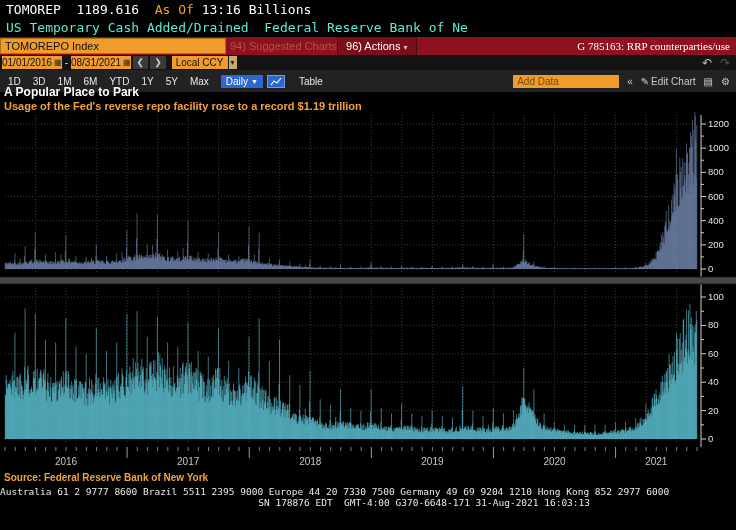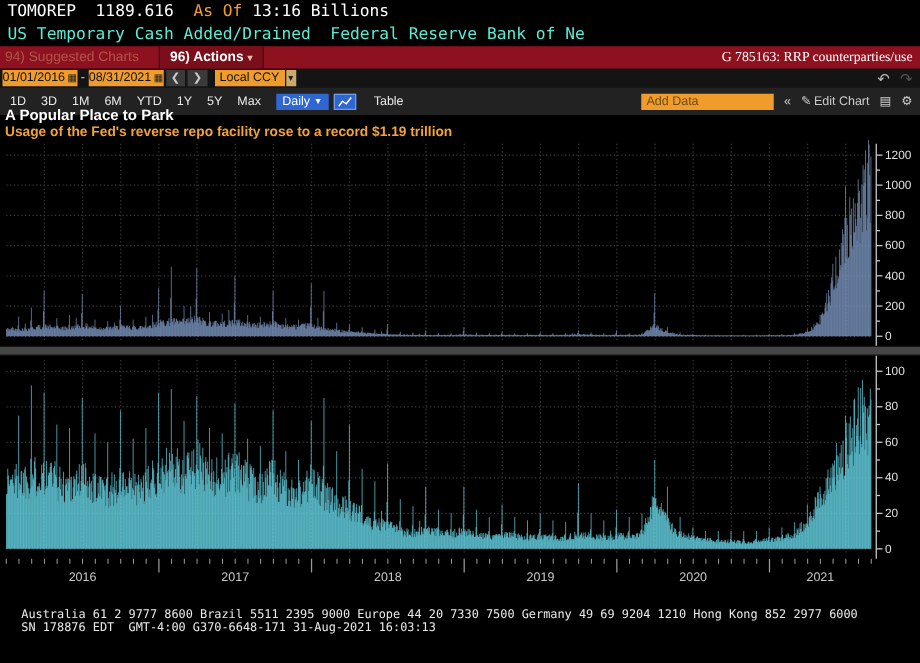--- a/index.html
+++ b/index.html
@@ -10,21 +10,21 @@
   .hline1{position:absolute;top:2px;left:6px;font-size:13px;color:#fff;white-space:pre;}
   .hline1 .orange{color:#f79a2d;}
   .hline2{position:absolute;top:20px;left:6px;font-size:13px;color:#5eead4;white-space:pre;}
   
   .secbar{position:absolute;top:37px;left:0;width:736px;height:18px;background:#8e1120;
           display:flex;align-items:center;}
   .secfield{width:226px;height:16px;background:#ef9c2c;border:1px solid #b06e14;color:#111;
             font-size:11px;line-height:15px;padding:0 4px;box-sizing:border-box;}
   .suggested{color:#b0564a;font-size:11px;margin-left:4px;}
   .actionsbox{background:#7a0e1a;border-left:1px solid #4c0810;border-right:1px solid #4c0810;
-              color:#fff;font-size:11px;height:18px;line-height:18px;padding:0 8px;margin-left:16px;font-weight:bold;}
+              color:#fff;font-size:11px;height:18px;line-height:18px;padding:0 8px;margin-left:0;}
   .actionsbox .car{font-size:8px;color:#e8b7a9;}
   .secright{margin-left:auto;color:#fff;font-size:11px;padding-right:6px;font-family:Liberation Serif, serif;}
   
   .trow{position:absolute;left:0;width:736px;display:flex;align-items:center;box-sizing:border-box;}
   .trow.dates{top:55px;height:15px;background:#141414;padding-left:2px;}
   .trow.tabs{top:70px;height:22px;background:#222;padding-left:2px;}
   .datebox{background:#ef9c2c;color:#111;font-size:10px;height:13px;line-height:13px;
            padding:0 0;display:flex;align-items:center;gap:2px;}
   .datebox .cal{font-size:8px;color:#222;}
   .dash{color:#ddd;font-size:10px;margin:0 3px;}
@@ -47,33 +47,34 @@
            width:98px;padding:0 4px;margin-left:auto;}
   .rtool{color:#ccc;font-size:10px;margin-left:8px;line-height:15px;white-space:nowrap;}
   .rtool .pencil{font-size:10px;margin-right:2px;}
   
   .chartwrap{position:absolute;top:85px;left:0;width:736px;height:400px;}
   .ctitle{position:absolute;top:0;left:4px;font-size:12px;font-weight:bold;color:#fff;}
   .csub{position:absolute;top:15px;left:4px;font-size:11px;font-weight:bold;color:#f2a23b;}
   .csource{position:absolute;top:387px;left:4px;font-size:10px;font-weight:bold;color:#f2a23b;}
   #chart-svg{position:absolute;top:0;left:0;}
   
-  .footer{position:absolute;top:487px;left:17px;width:596px;color:#e9e9e9;font-size:9.5px;}
+  .footer{position:absolute;top:487px;left:0;width:596px;color:#e9e9e9;font-size:9.5px;}
   .footer div{white-space:pre;line-height:10.5px;}
-  .fc{text-align:center;} .fr{text-align:left;padding-right:6px;}
+  .fc{text-align:center;} .fr{text-align:right;padding-right:6px;}
 </style>
 </head>
 <body>
 
 <div class="screen">
 
   <div class="hline1 mono"><span>TOMOREP</span>  <span>1189.616</span>  <span class="orange">As Of</span> <span>13:16</span> <span>Billions</span></div>
   <div class="hline2 mono"><span>US Temporary Cash Added/Drained</span>  <span>Federal Reserve Bank of Ne</span></div>
 
   <div class="secbar">
+    <div class="secfield">TOMOREPO Index</div>
     <div class="suggested">94) Suggested Charts</div>
     <div class="actionsbox"><span>96) Actions</span> <span class="car">▾</span></div>
     <div class="secright">G 785163: RRP counterparties/use</div>
   </div>
 
   <div class="trow dates">
     <div class="datebox">
         <span>01/01/2016</span>
         <span class="cal">▦</span>
       </div>
@@ -296,20 +297,21 @@
           <text x="66.05882352941177" y="380" fill="#c8c8c8" font-size="10" text-anchor="middle" font-family="Liberation Sans, sans-serif">2016</text>
           <text x="188.17647058823528" y="380" fill="#c8c8c8" font-size="10" text-anchor="middle" font-family="Liberation Sans, sans-serif">2017</text>
           <text x="310.2941176470588" y="380" fill="#c8c8c8" font-size="10" text-anchor="middle" font-family="Liberation Sans, sans-serif">2018</text>
           <text x="432.4117647058823" y="380" fill="#c8c8c8" font-size="10" text-anchor="middle" font-family="Liberation Sans, sans-serif">2019</text>
           <text x="554.5294117647059" y="380" fill="#c8c8c8" font-size="10" text-anchor="middle" font-family="Liberation Sans, sans-serif">2020</text>
           <text x="656.2941176470588" y="380" fill="#c8c8c8" font-size="10" text-anchor="middle" font-family="Liberation Sans, sans-serif">2021</text>
         </g>
       </svg>
     <div class="ctitle">A Popular Place to Park</div>
     <div class="csub">Usage of the Fed's reverse repo facility rose to a record $1.19 trillion</div>
+    <div class="csource">Source: Federal Reserve Bank of New York</div>
   </div>
 
   <div class="footer mono">
     <div class="fc">Australia 61 2 9777 8600 Brazil 5511 2395 9000 Europe 44 20 7330 7500 Germany 49 69 9204 1210 Hong Kong 852 2977 6000</div>
     <div class="fr">SN 178876 EDT  GMT-4:00 G370-6648-171 31-Aug-2021 16:03:13</div>
   </div>
 
 </div>
 
 </body></html>

